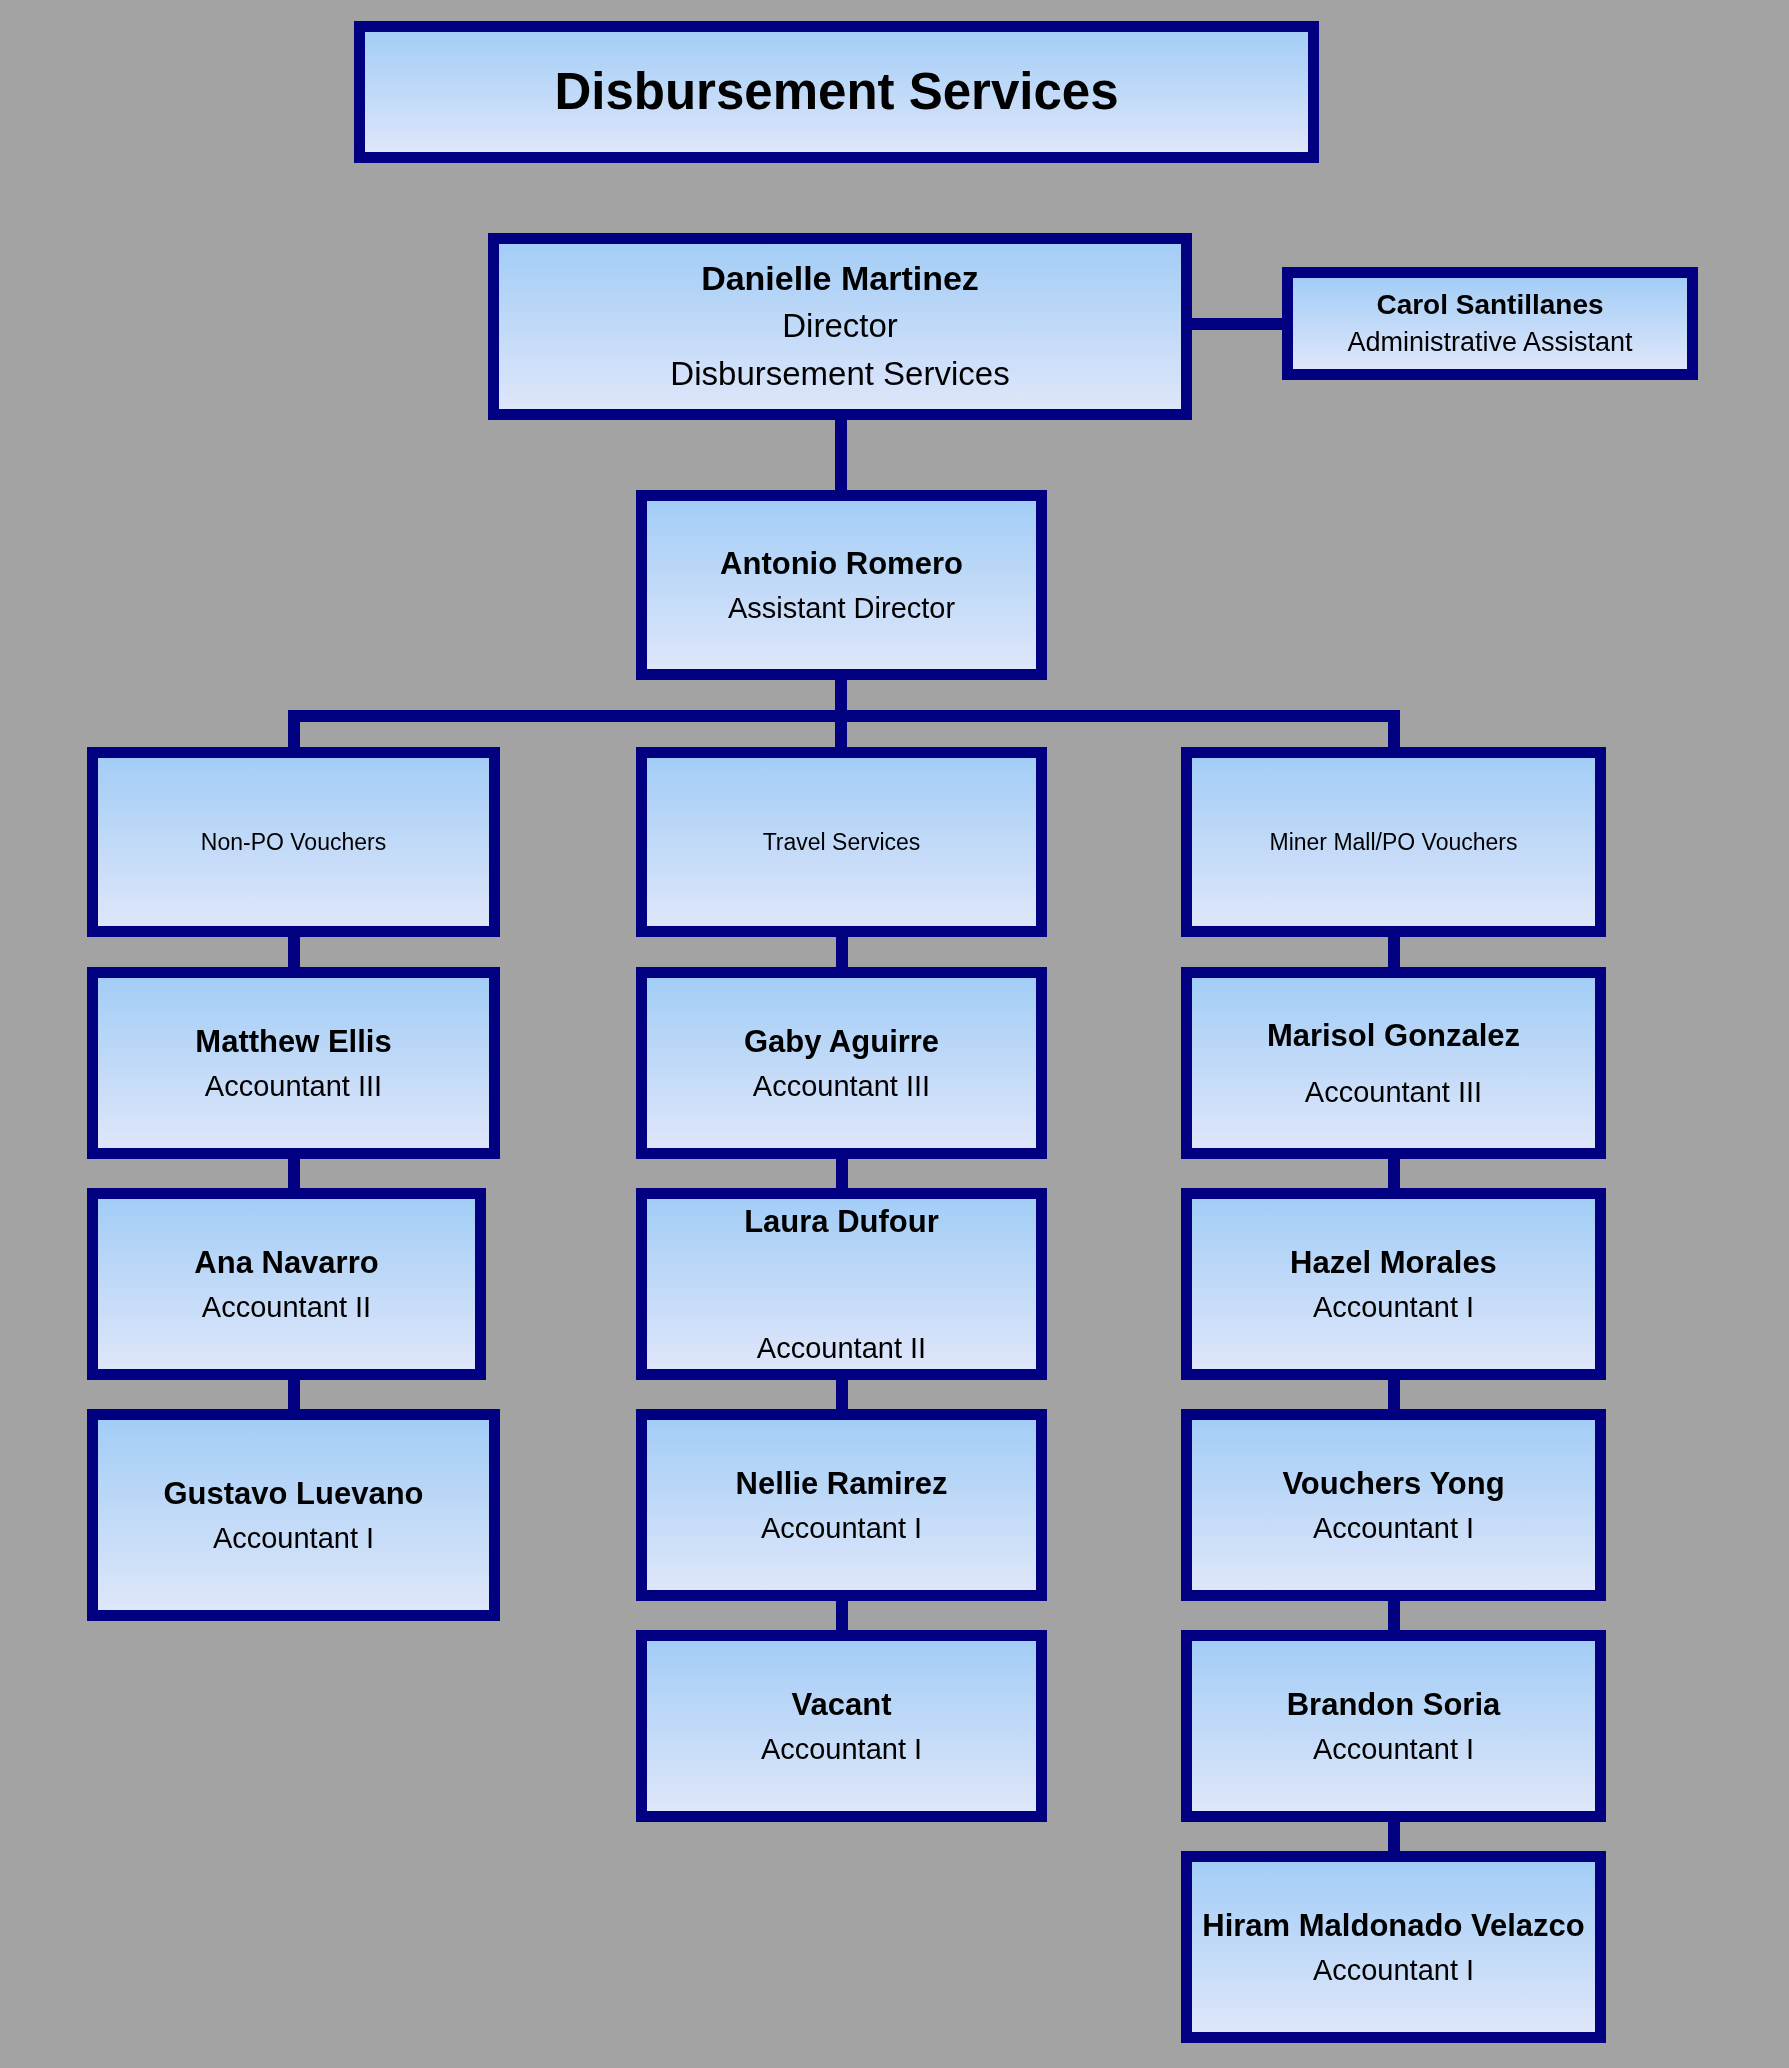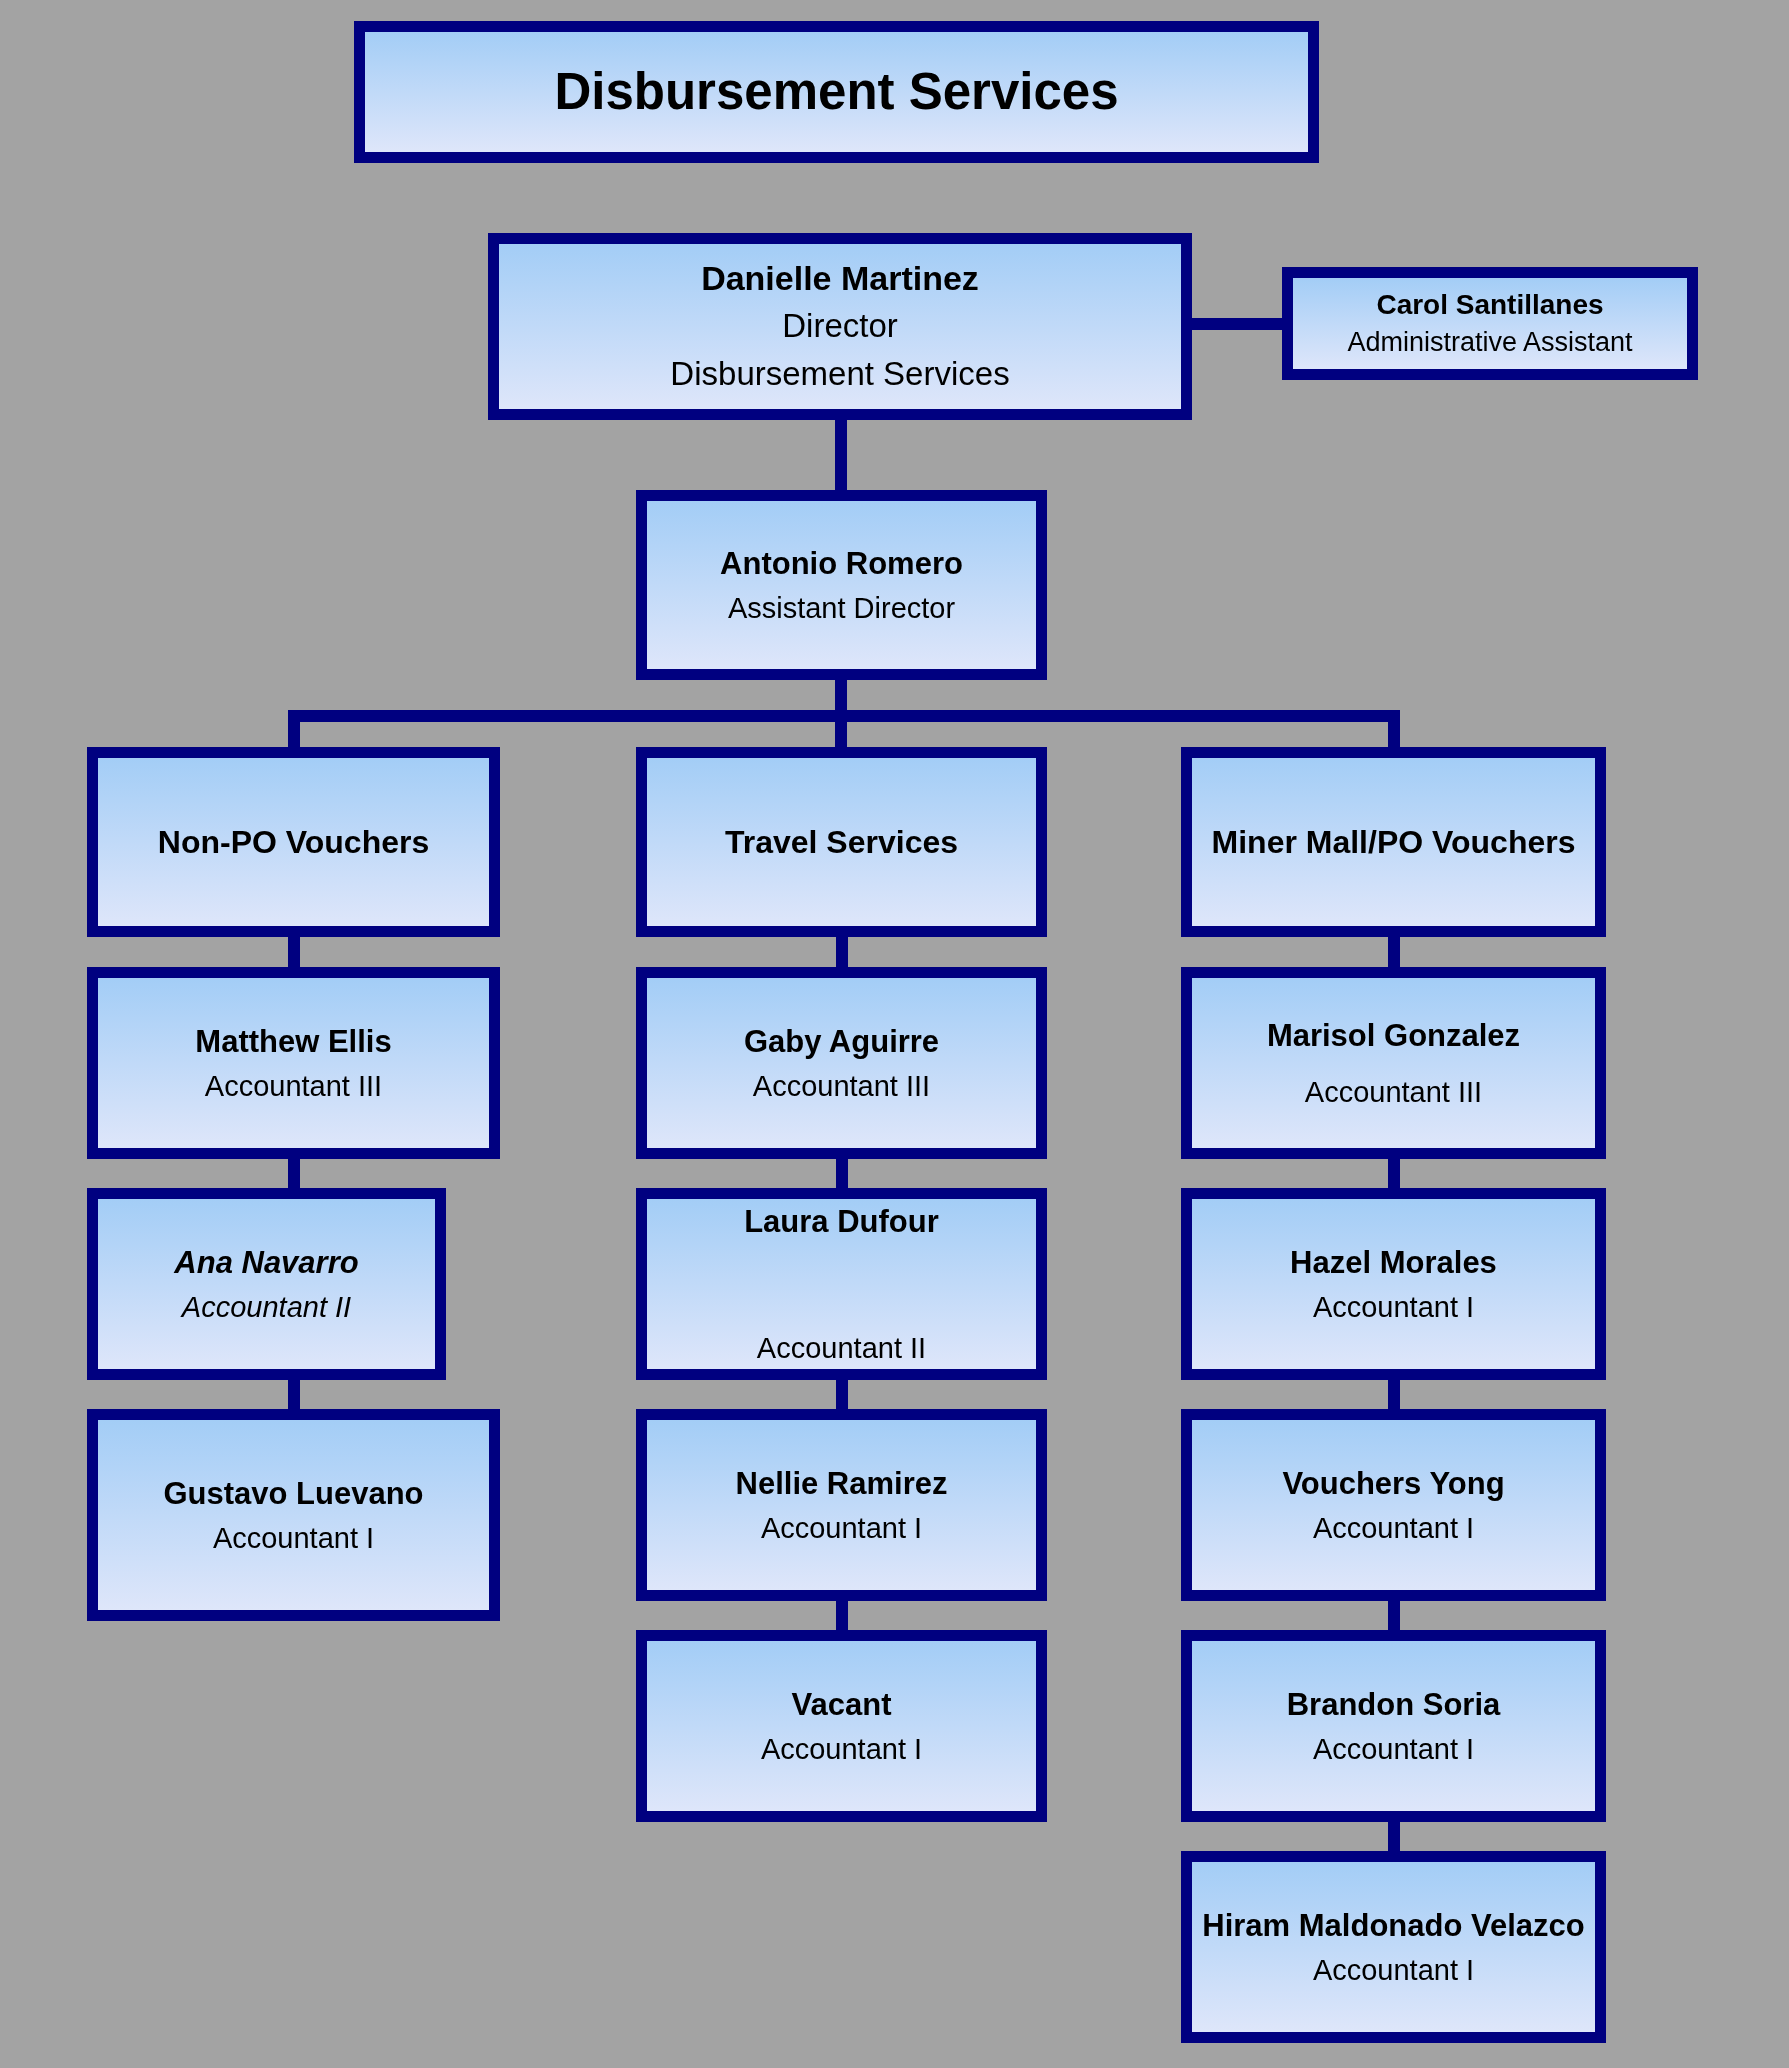--- a/index.html
+++ b/index.html
@@ -50,22 +50,22 @@
   .person-title {
     font-size: 29px;
     line-height: 1.4;
     white-space: nowrap;
   }
   .director-box .person-name { font-size: 34px; line-height: 1.4; }
   .director-box .person-title, .director-box .person-dept { font-size: 33px; line-height: 1.45; white-space: nowrap; }
   .admin-box .person-name { font-size: 28px; line-height: 1.35; text-align: right; }
   .admin-box .person-title { font-size: 27px; line-height: 1.35; }
   .team-name {
-    font-size: 32px;
-    font-weight: bold;
+    font-size: 23px;
+    font-weight: normal;
     white-space: nowrap;
   }
 </style>
 </head>
 <body>
 
 <div class="canvas">
 
   <div class="conn" style="left:1187px; top:318px; width:98px; height:12px;"></div>
   <div class="conn" style="left:835px; top:413px; width:12px; height:81px;"></div>
@@ -96,21 +96,21 @@
 
 <div class="box" style="left: 87px; top: 747px; width: 413px; height: 190px;">
     <div class="team-name">Non-PO Vouchers</div>
   </div>
     <div class="conn" style="left: 288px; top: 933px; width: 12px; height: 41px;"></div>
     <div class="box" style="left: 87px; top: 967px; width: 413px; height: 192px;">
     <div class="person-name">Matthew Ellis</div>
     <div class="person-title">Accountant III</div>
   </div>
     <div class="conn" style="left: 288px; top: 1156px; width: 12px; height: 39px;"></div>
-    <div class="box" style="left: 87px; top: 1188px; width: 359px; height: 192px; font-style: italic;">
+    <div class="box" style="left: 87px; top: 1188px; width: 399px; height: 192px;">
     <div class="person-name">Ana Navarro</div>
     <div class="person-title">Accountant II</div>
   </div>
     <div class="conn" style="left: 288px; top: 1377px; width: 12px; height: 39px;"></div>
     <div class="box" style="left: 87px; top: 1409px; width: 413px; height: 212px;">
     <div class="person-name">Gustavo Luevano</div>
     <div class="person-title">Accountant I</div>
   </div>
     <div class="box" style="left: 636px; top: 747px; width: 411px; height: 190px;">
     <div class="team-name">Travel Services</div>

